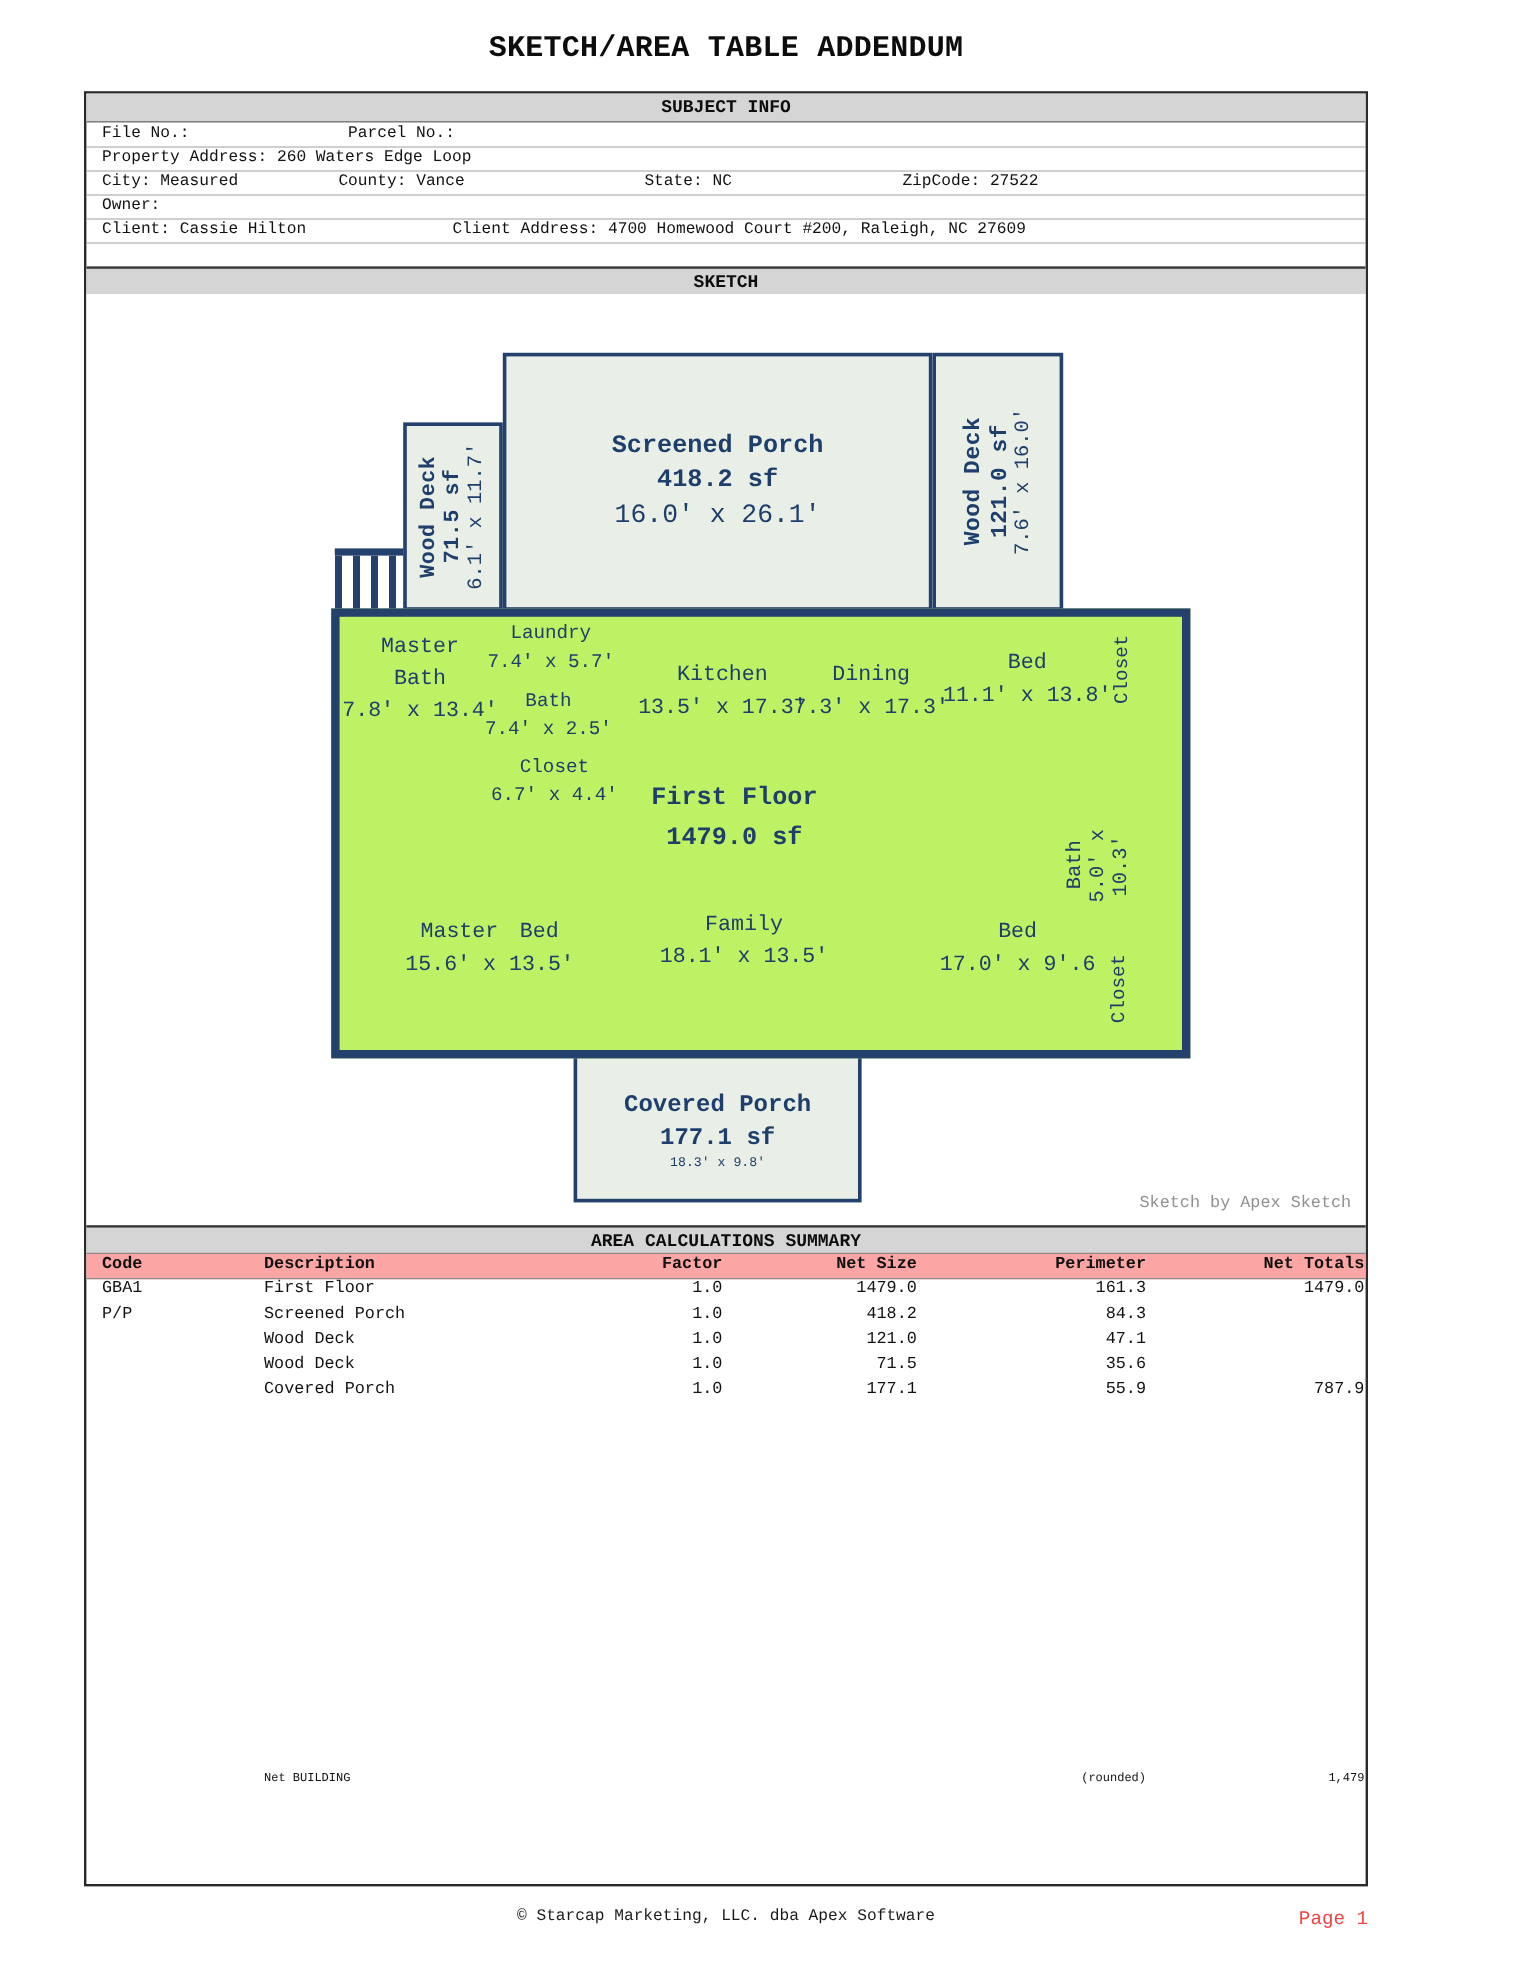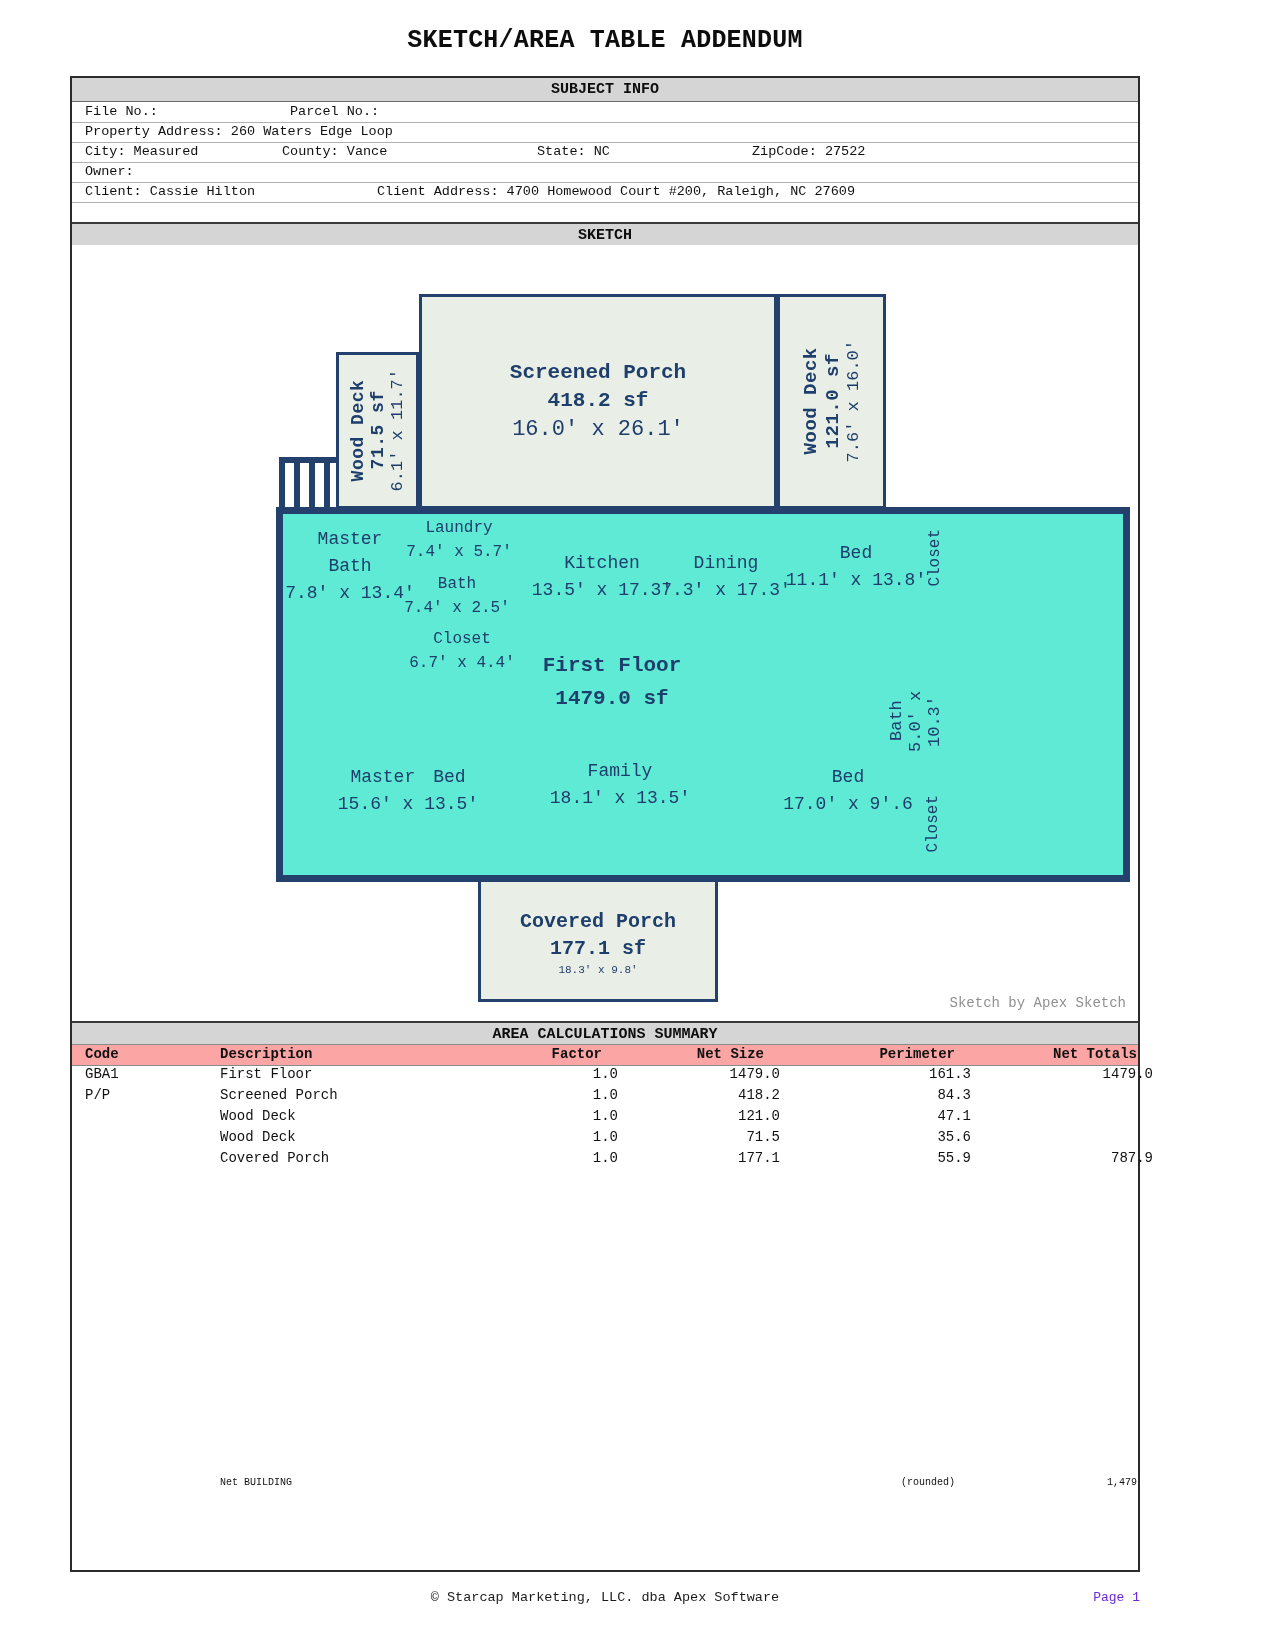--- a/index.html
+++ b/index.html
@@ -32,22 +32,22 @@
   .porchfill{background:#e9efe6;border:3px solid #24406d;}
   .screened-porch{left:347px;top:49px;width:358px;height:215px;z-index:1;
         display:flex;flex-direction:column;align-items:center;justify-content:center;gap:5px;}
   .deck-right{left:705px;top:49px;width:109px;height:215px;z-index:1;
         display:flex;align-items:center;justify-content:center;}
   .deck-left{left:264px;top:107px;width:83px;height:157px;z-index:1;
         display:flex;align-items:center;justify-content:center;}
   .stairs{left:207px;top:212px;width:57px;height:52px;z-index:1;
         border-top:6px solid #24406d;
         background:repeating-linear-gradient(to right,#24406d 0 6px,transparent 6px 15px);}
-  .first-floor{left:204px;top:262px;width:854px;height:375px;z-index:2;
-        background:#5eead4;border:7px solid #24406d;}
+  .first-floor{left:204px;top:262px;width:716px;height:375px;z-index:2;
+        background:#bef264;border:7px solid #24406d;}
   .covered-porch{left:406px;top:630px;width:240px;height:127px;z-index:1;background:#e9efe6;
         border:3px solid #24406d;display:flex;flex-direction:column;align-items:center;
         justify-content:center;gap:4px;padding-top:8px;box-sizing:border-box;}
 
   .skt{color:#1e3e6c;}
   .bigname{font-size:21px;font-weight:bold;}
   .bigarea{font-size:21px;font-weight:bold;}
   .bigdims{font-size:22px;}
 
   .vtext{writing-mode:vertical-rl;text-orientation:mixed;transform:rotate(180deg);
@@ -71,28 +71,28 @@
   .col-head{position:absolute;left:0;top:966px;width:100%;height:20px;background:#fca5a5;
             border-top:1px solid #8a8a8a;border-bottom:1px solid #8a8a8a;font-size:14px;
             font-weight:bold;line-height:19px;}
   .tcell{position:absolute;white-space:nowrap;}
   .c-code{left:13px;}
   .c-desc{left:148px;}
   .c-factor{width:120px;right:536px;text-align:right;}
   .c-netsize{width:140px;right:374px;text-align:right;}
   .c-perim{width:140px;right:183px;text-align:right;}
   .c-total{width:140px;right:0px;text-align:right;padding-right:1px;}
-  .trow{position:absolute;left:0;width:100%;height:21px;font-size:14px;line-height:21px;padding-left:16px;}
+  .trow{position:absolute;left:0;width:100%;height:21px;font-size:14px;line-height:21px;}
   .net-row{position:absolute;left:0;top:1394px;width:100%;height:22px;font-size:10px;
            line-height:22px;}
 
   
   .footer-copy{position:absolute;left:70px;top:1590px;width:1070px;text-align:center;
                font-size:13.5px;color:#1b1b1b;}
-  .footer-page{position:absolute;right:135px;top:1590px;font-size:13px;color:#6d28d9;}
+  .footer-page{position:absolute;right:135px;top:1590px;font-size:16px;color:#ef4444;}
 </style>
 </head>
 <body>
 
 <div id="page">
 
   <div class="page-title">SKETCH/AREA TABLE ADDENDUM</div>
 
   <div class="docbox">
 

